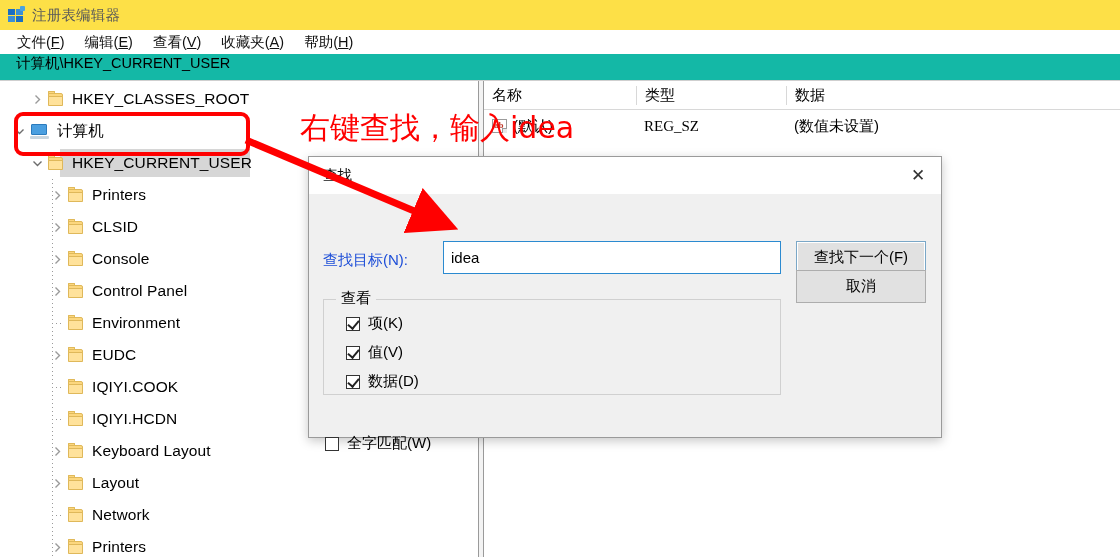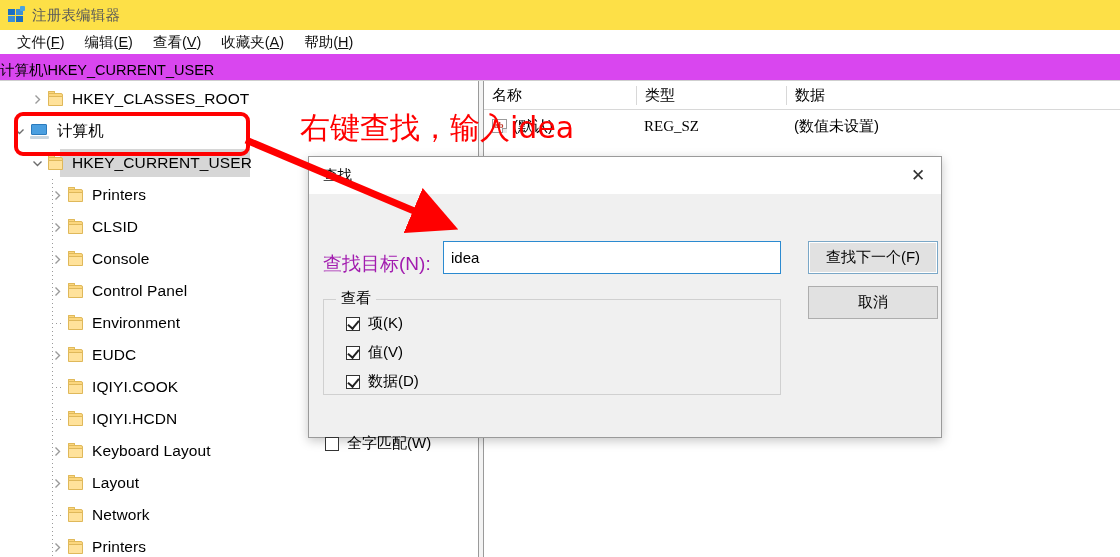--- a/index.html
+++ b/index.html
@@ -24,22 +24,22 @@
   .app-icon .dot{position:absolute;right:-1px;top:-1px;width:5px;height:5px;background:#4aa3e0;border-radius:1px;}
   .title-text{font-size:14.5px;color:#5a5a5a;letter-spacing:.2px;}
 
   
   .menubar{height:24px;display:flex;align-items:center;padding-left:8px;gap:2px;background:#fff;}
   .menu-item{font-size:14.5px;color:#111;padding:2px 9px;cursor:default;white-space:nowrap;}
   .menu-item .acc{text-decoration:underline;}
 
   
   .addressbar{
-    height:26px;display:flex;align-items:flex-end;padding-left:0;
-    font-size:14.5px;color:#000;background:#d946ef;
+    height:26px;display:flex;align-items:flex-start;padding-left:16px;
+    font-size:14.5px;color:#000;background:#14b8a6;
     border-bottom:1px solid #cfcfcf;
   }
 
   
   .panes{position:absolute;left:0;top:81px;right:0;bottom:0;display:flex;}
   .tree-pane{
     width:478px;flex:none;background:#fff;position:relative;
     border-right:1px solid #9a9a9a;overflow:hidden;
   }
   .splitter{width:4px;flex:none;background:#f3f3f3;border-right:1px solid #9a9a9a;}
@@ -97,35 +97,35 @@
   
   .dialog{
     position:absolute;left:308px;top:156px;width:632px;height:280px;
     background:#f0f0f0;border:1px solid #9a9a9a;
     box-shadow:0 3px 10px rgba(0,0,0,.22);z-index:40;
   }
   .dlg-title{height:37px;background:#fff;display:flex;align-items:center;padding-left:14px;}
   .dlg-title-text{font-size:14.5px;color:#0b0b0b;}
   .dlg-close{position:absolute;right:0;top:0;width:46px;height:37px;display:flex;align-items:center;justify-content:center;color:#333;font-size:17px;cursor:default;}
   .dlg-body{position:relative;height:243px;}
-  .find-label{position:absolute;left:14px;top:57px;font-size:19px;color:#a21caf;}
+  .find-label{position:absolute;left:14px;top:57px;font-size:15px;color:#1d4ed8;}
   .find-input{
     position:absolute;left:134px;top:47px;width:338px;height:33px;
     background:#fff;border:1px solid #2b8ad0;box-sizing:border-box;
     font-size:15px;color:#000;padding:0 7px;line-height:31px;
     font-family:"Liberation Sans",sans-serif;outline:none;
   }
   .btn{
     position:absolute;left:487px;width:130px;height:33px;
     background:#e1e1e1;border:1px solid #adadad;box-sizing:border-box;
     font-size:15px;color:#000;font-family:"Liberation Sans",sans-serif;
-    display:flex;align-items:center;justify-content:center;cursor:default;margin-left:12px;
+    display:flex;align-items:center;justify-content:center;cursor:default;
   }
   .btn.primary{top:47px;border-color:#7aa7c7;box-shadow:inset 0 0 0 1px #fff;}
-  .btn.cancel{top:92px;}
+  .btn.cancel{top:76px;}
   .group{
     position:absolute;left:14px;top:105px;width:458px;height:96px;
     border:1px solid #d0d0d0;box-sizing:border-box;
   }
   .group-title{position:absolute;left:12px;top:-11px;background:#f0f0f0;padding:0 5px;font-size:15px;color:#000;}
   .cb-row{position:absolute;left:22px;display:flex;align-items:center;gap:8px;}
   .cb{width:14px;height:14px;border:1px solid #333;background:#fff;box-sizing:border-box;position:relative;flex:none;}
   .cb.checked:after{
     content:"";position:absolute;left:3px;top:0px;width:5px;height:9px;
     border-right:2px solid #222;border-bottom:2px solid #222;transform:rotate(40deg);

